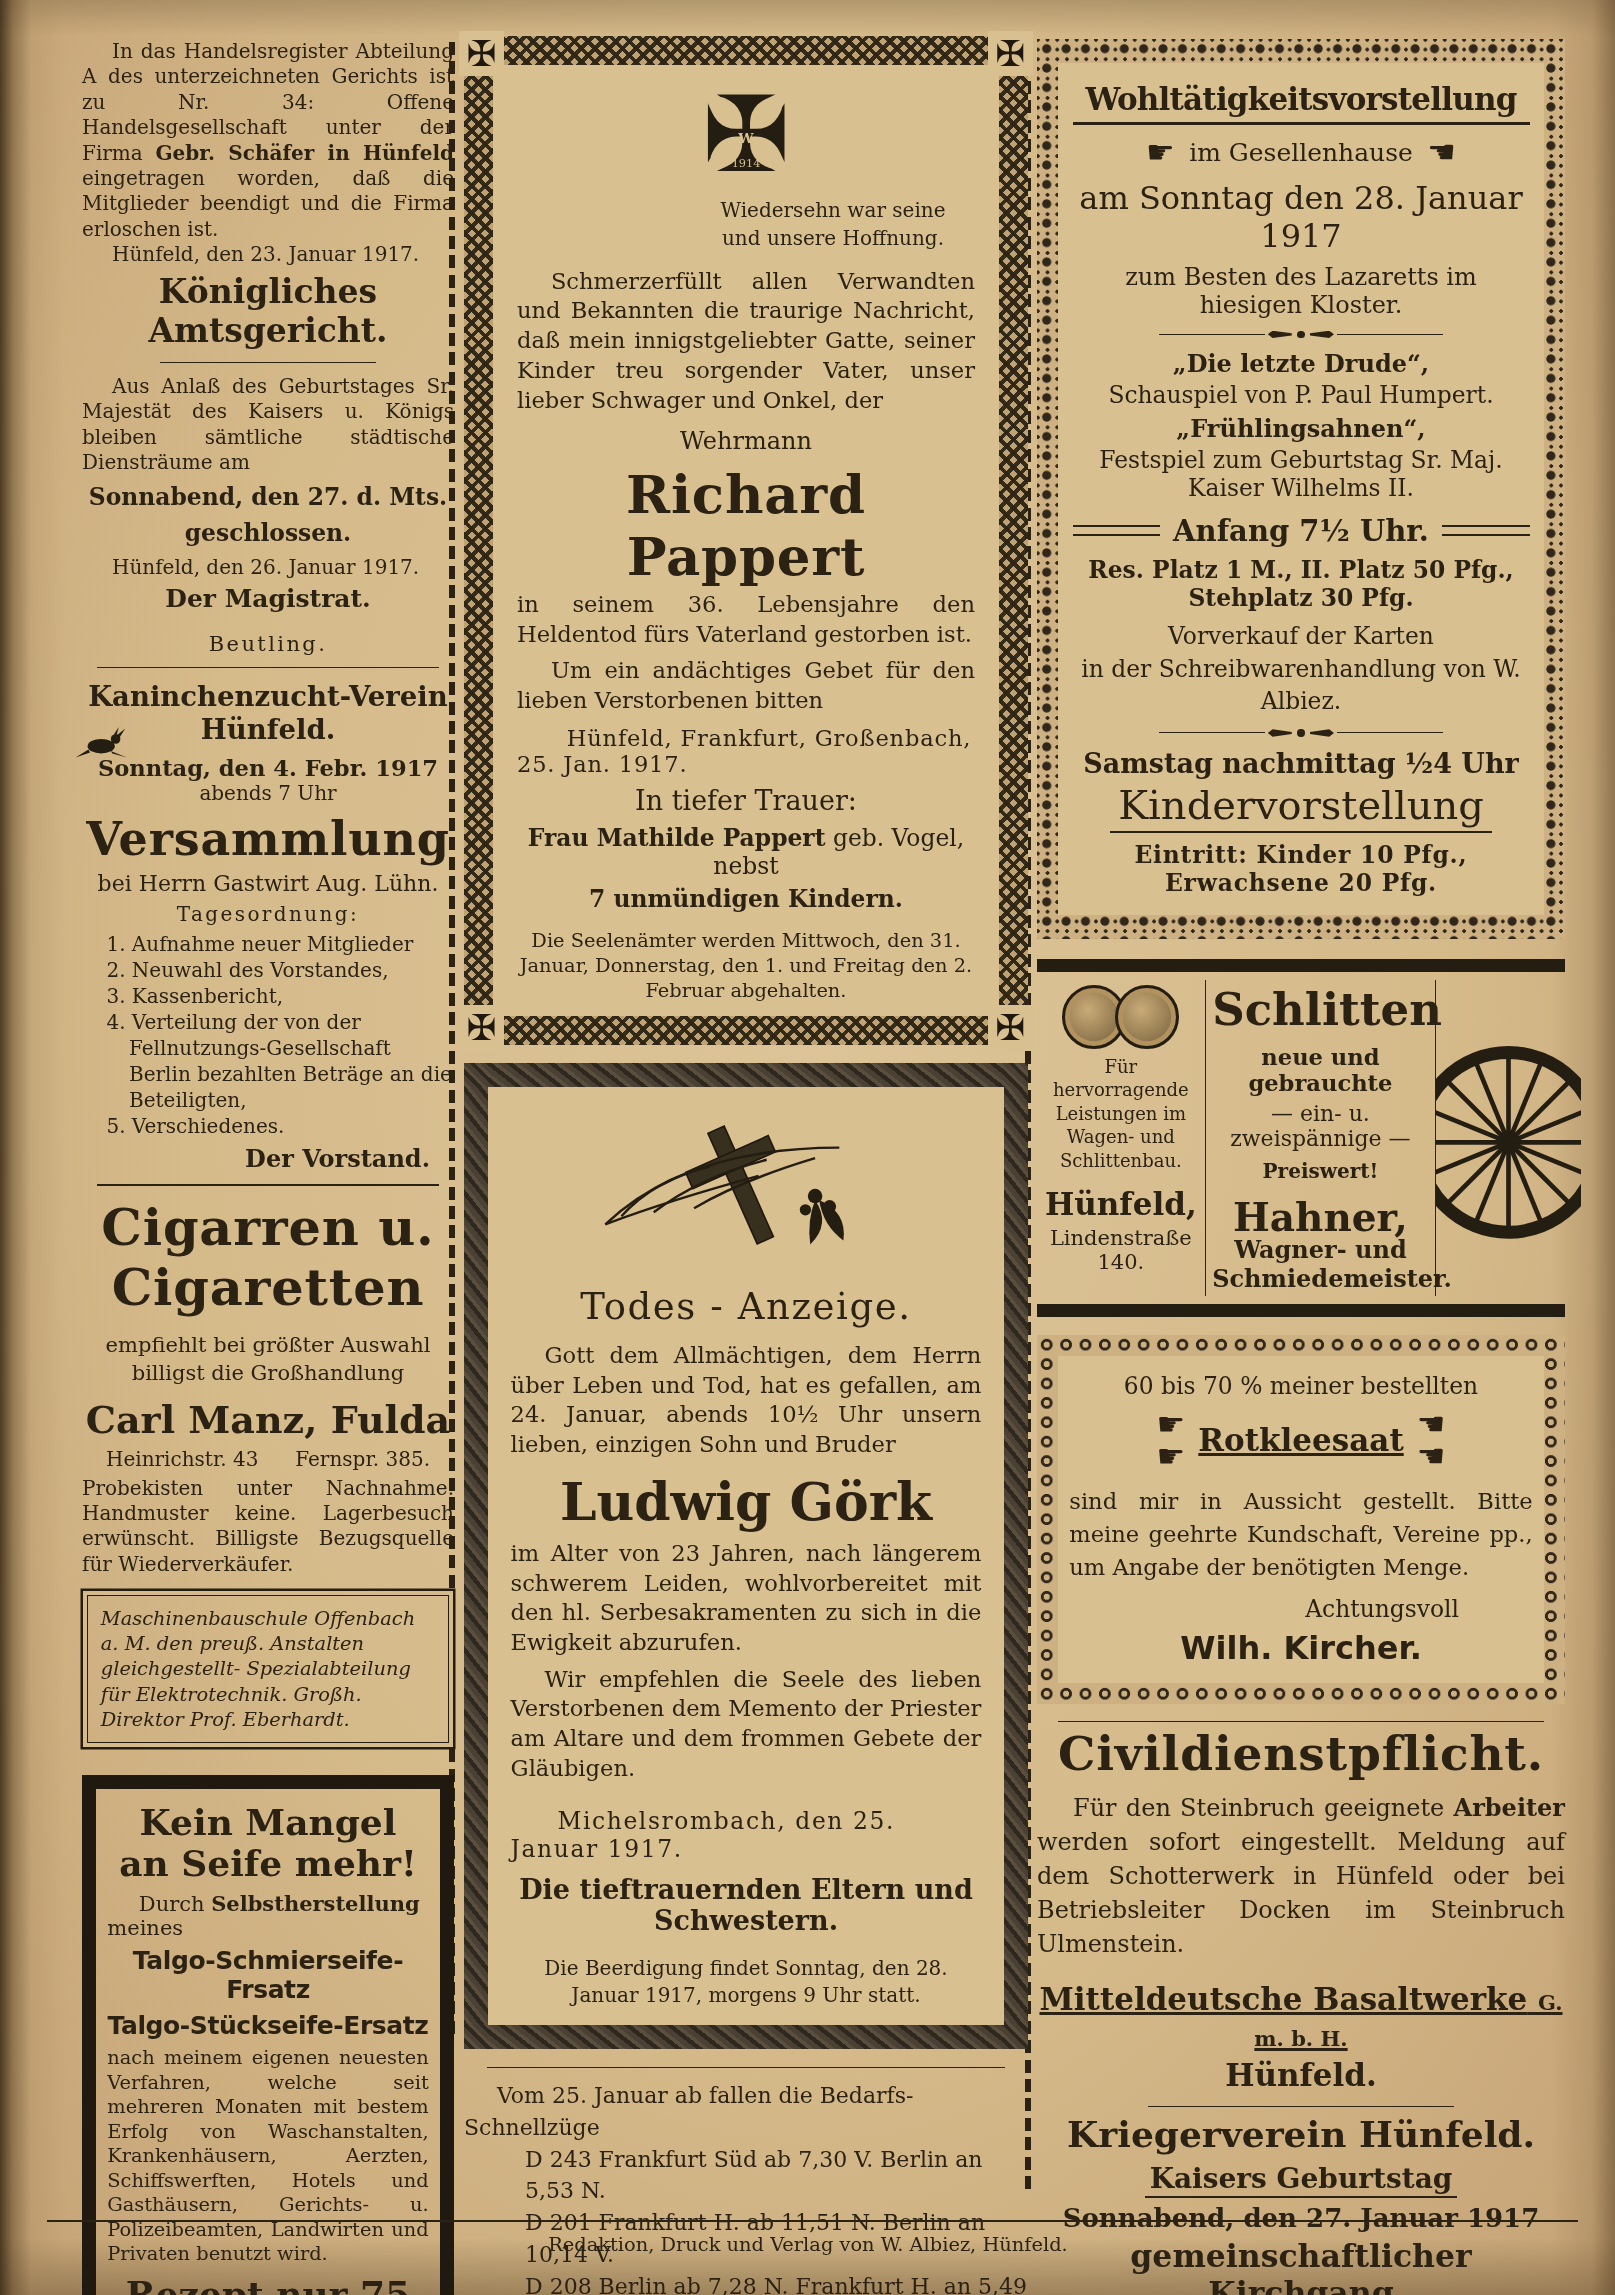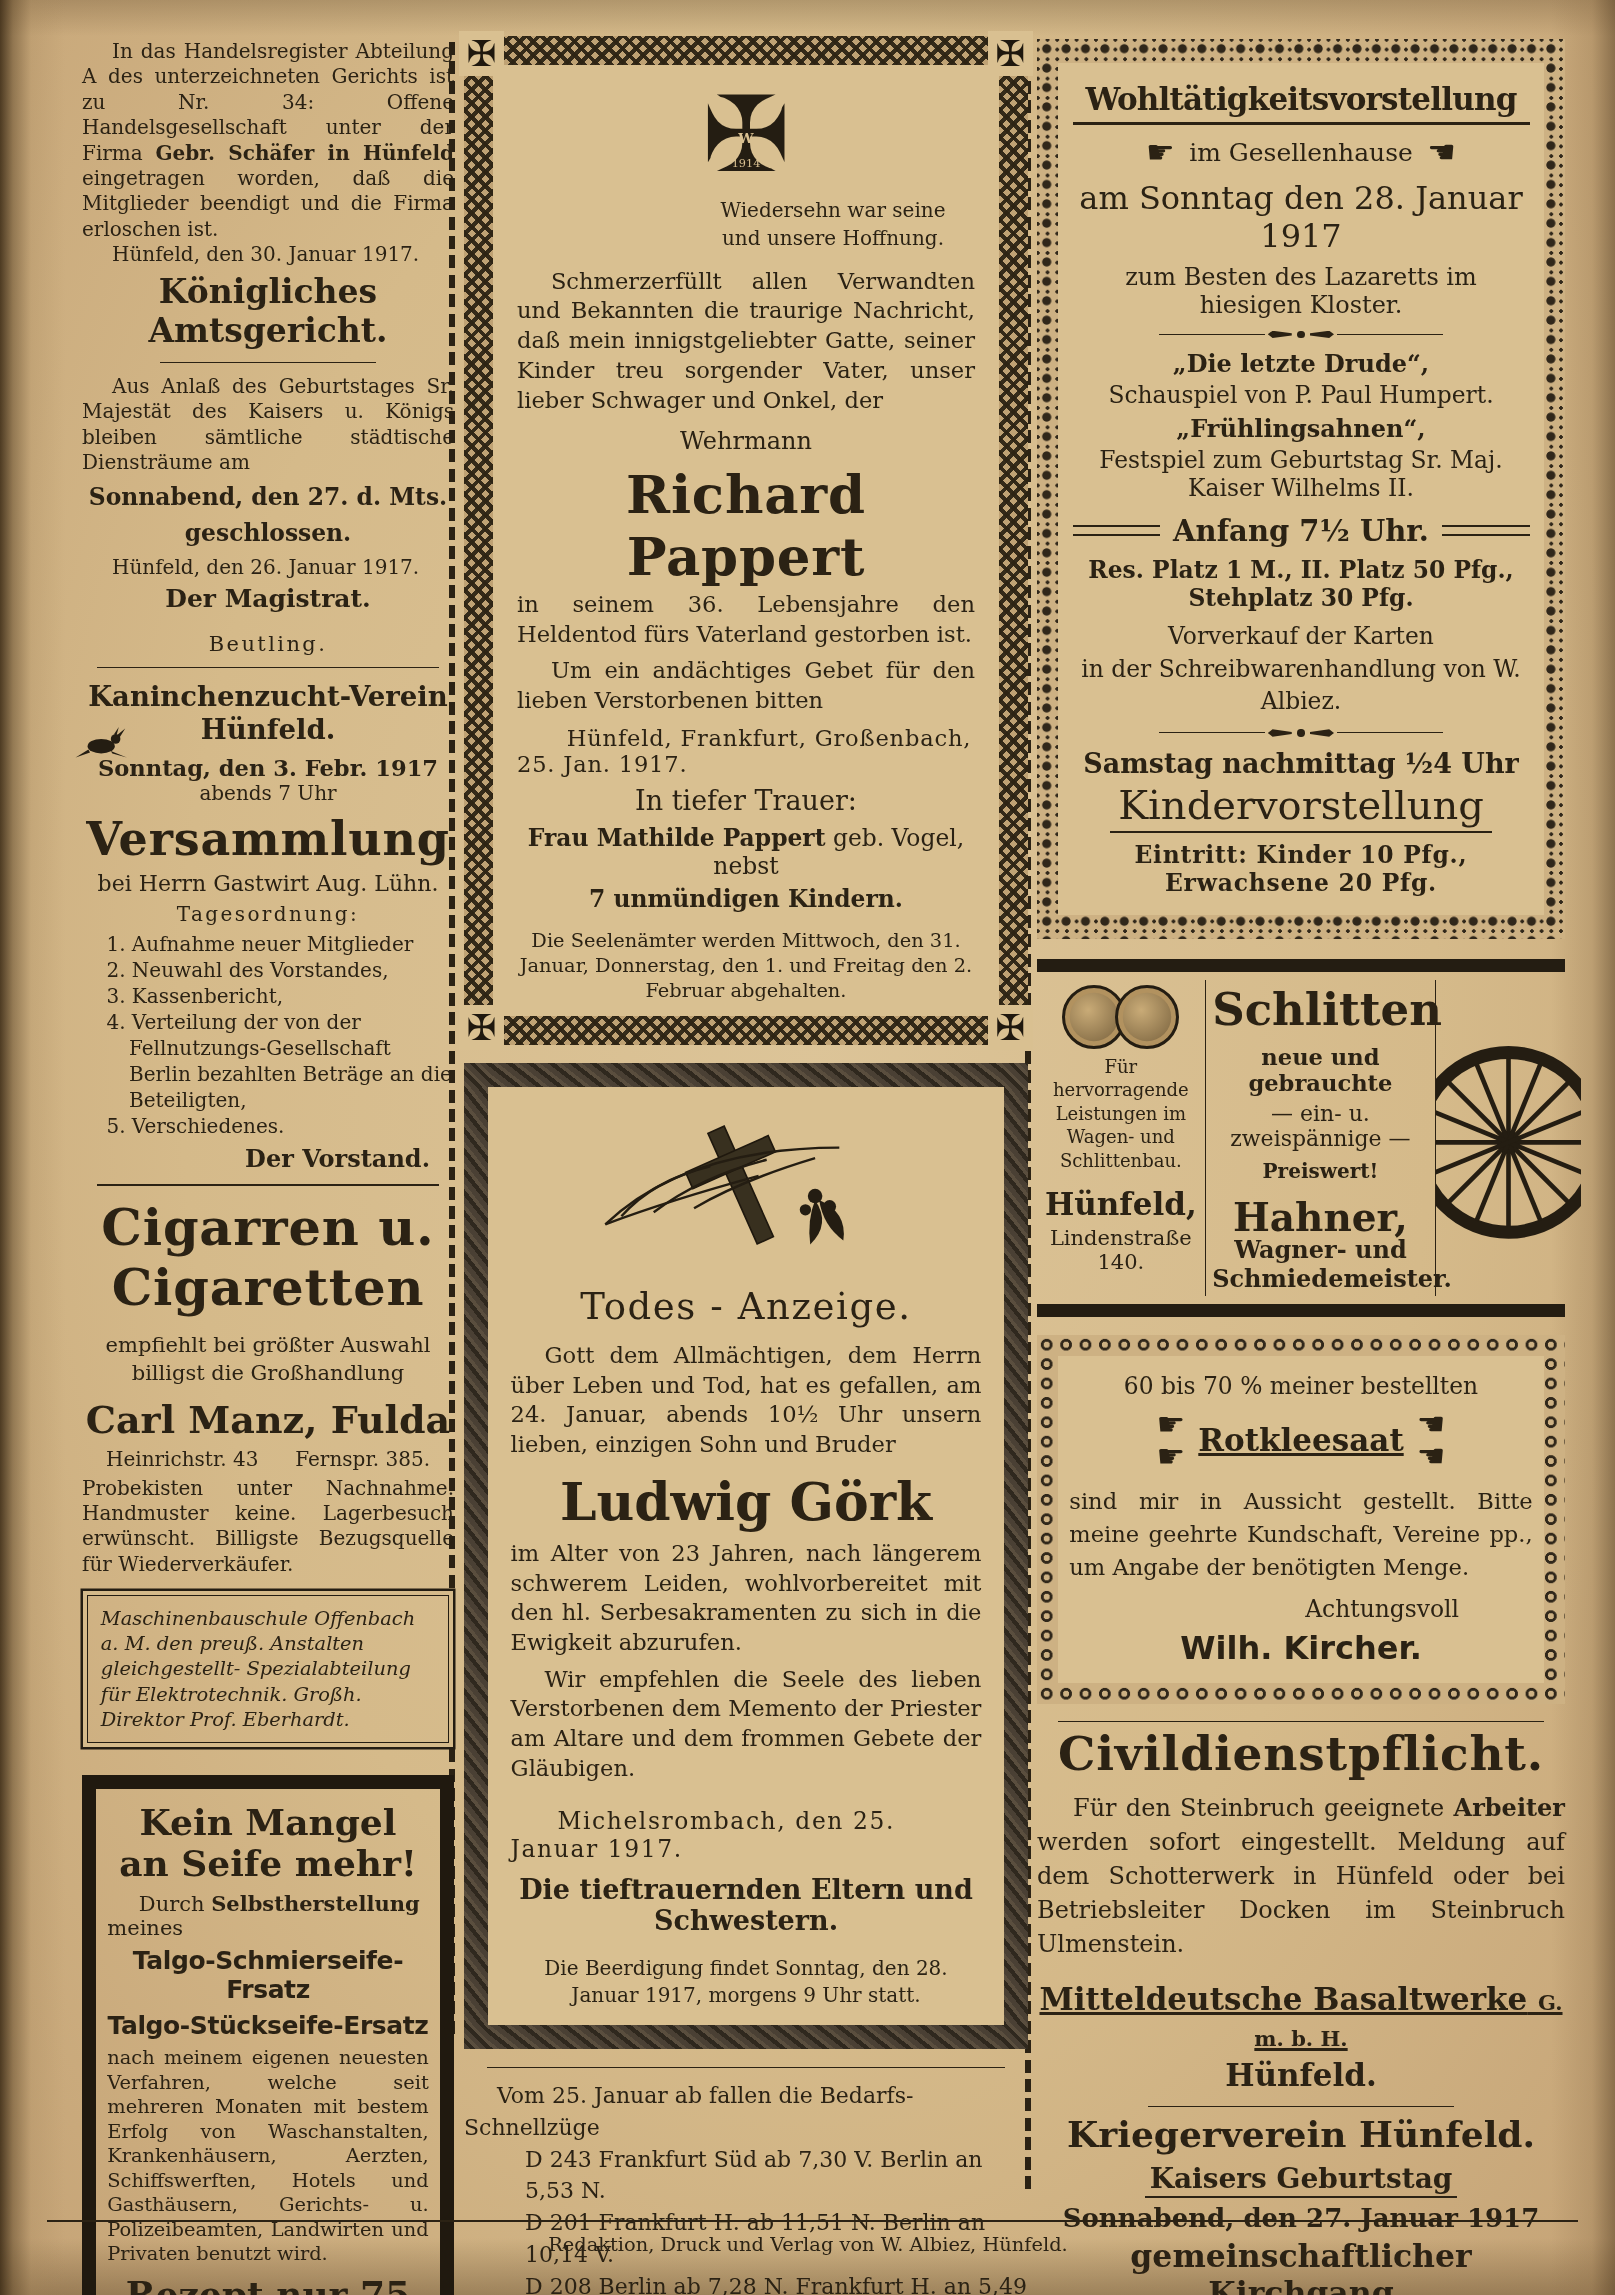--- a/index.html
+++ b/index.html
@@ -175,21 +175,21 @@
 
 <div id="page">
 
   <div class="vsep" id="vsep1"></div>
   <div class="vsep" id="vsep2"></div>
 
   <div class="col" id="col-left">
 
     <section>
       <p class="body-l j indent"><span>In das Handelsregister Abteilung A des unterzeichneten Gerichts ist zu Nr. 34: Offene Handelsgesellschaft unter der Firma </span><span class="b">Gebr. Schäfer in Hünfeld</span><span> eingetragen worden, daß die Mitglieder beendigt und die Firma erloschen ist.</span></p>
-      <p class="body-l indent">Hünfeld, den 30. Januar 1917.</p>
+      <p class="body-l indent">Hünfeld, den 23. Januar 1917.</p>
       <p class="amtsgericht b c">Königliches Amtsgericht.</p>
     </section>
     <hr class="rule thin short">
 
     <section>
       <p class="body-l j indent">Aus Anlaß des Geburtstages Sr. Majestät des Kaisers u. Königs bleiben sämtliche städtische Diensträume am</p>
       <p class="mag-closed b c">Sonnabend, den 27. d. Mts.</p>
       <p class="mag-closed b c">geschlossen.</p>
       <p class="body-l indent" style="margin-top:8px">Hünfeld, den 26. Januar 1917.</p>
       <p class="c b" style="font-size:25px;margin-top:3.2px">Der Magistrat.</p>
@@ -201,21 +201,21 @@
       <svg class="hare" width="60" height="32" viewBox="0 0 74 40">
         <ellipse cx="36" cy="24" rx="17" ry="9" fill="#241d12"></ellipse>
         <circle cx="54" cy="15" r="6" fill="#241d12"></circle>
         <path d="M56 10 L66 2 L59 13 Z" fill="#241d12"></path>
         <path d="M52 9 L58 0 L55 11 Z" fill="#241d12"></path>
         <path d="M20 28 L4 38 L22 32 Z" fill="#241d12"></path>
         <path d="M48 30 L68 38 L50 33 Z" fill="#241d12"></path>
       </svg>
       <p class="verein-title b c">Kaninchenzucht-Verein</p>
       <p class="verein-title b c">Hünfeld.</p>
-      <p class="verein-date b c">Sonntag, den 3. Febr. 1917</p>
+      <p class="verein-date b c">Sonntag, den 4. Febr. 1917</p>
       <p class="verein-time c">abends 7 Uhr</p>
       <p class="versammlung b c">Versammlung</p>
       <p class="host c">bei Herrn Gastwirt Aug. Lühn.</p>
       <p class="c sperr" style="font-size:20px;margin-top:6.5px">Tagesordnung:</p>
       <div class="agenda">
         <p>1. Aufnahme neuer Mitglieder</p>
         <p>2. Neuwahl des Vorstandes,</p>
         <p>3. Kassenbericht,</p>
         <p>4. Verteilung der von der Fellnutzungs-Gesellschaft Berlin bezahlten Beträge an die Beteiligten,</p>
         <p>5. Verschiedenes.</p>

